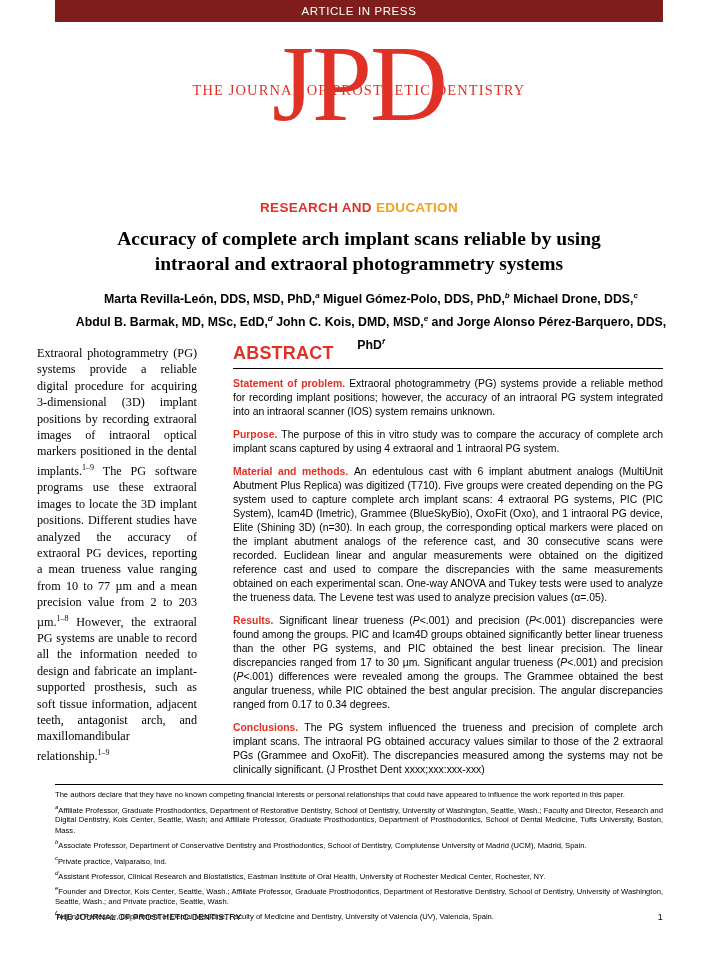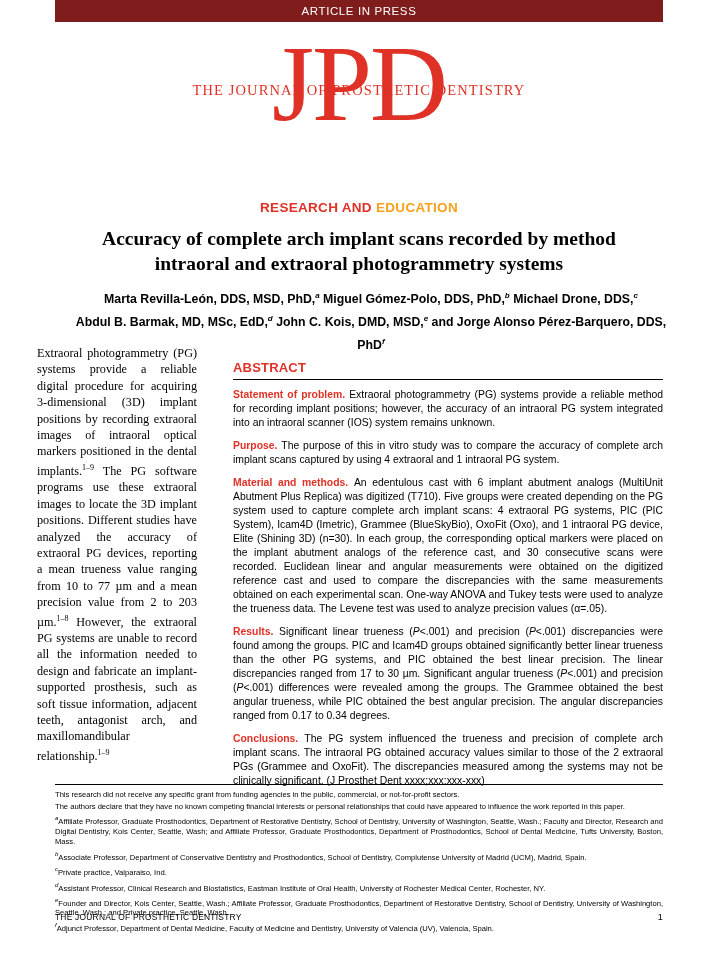--- a/index.html
+++ b/index.html
@@ -128,25 +128,25 @@
   }
   .col-left sup { font-size: 8px; vertical-align: super; }
 
   .col-right {
     position: absolute;
     left: 233px;
     top: 343px;
     width: 430px;
   }
   .abstract-head {
-    font-size: 13px;
+    font-size: 18px;
     font-weight: bold;
     color: #e03127;
     letter-spacing: 0.2px;
-    margin: 17px 0 4px 0;
+    margin: 0 0 4px 0;
   }
   .abstract-rule {
     border-top: 1px solid #000;
     margin-bottom: 8px;
   }
   .abs-par {
     font-size: 10.4px;
     line-height: 14px;
     text-align: justify;
     margin-bottom: 9px;
@@ -207,21 +207,21 @@
     <div class="jpd-logo">JPD</div>
     <div class="journal-name">THE JOURNAL OF PROSTHETIC DENTISTRY</div>
   </div>
 
   <div class="section-label">
     <span class="red">RESEARCH AND</span>
     <span class="orange">EDUCATION</span>
   </div>
 
   <div class="title">
-    <div>Accuracy of complete arch implant scans recorded by method</div>
+    <div>Accuracy of complete arch implant scans reliable by using</div>
     <div>intraoral and extraoral photogrammetry systems</div>
   </div>
 
   <div class="authors">
     <div>Marta Revilla-León, DDS, MSD, PhD,<sup>a</sup> Miguel Gómez-Polo, DDS, PhD,<sup>b</sup> Michael Drone, DDS,<sup>c</sup></div>
     <div>Abdul B. Barmak, MD, MSc, EdD,<sup>d</sup> John C. Kois, DMD, MSD,<sup>e</sup> and Jorge Alonso Pérez-Barquero, DDS, PhD<sup>f</sup></div>
   </div>
 
   <div class="col-left">Extraoral photogrammetry (PG) systems provide a reliable digital procedure for acquiring 3-dimensional (3D) implant positions by recording extraoral images of intraoral optical markers positioned in the dental implants.<sup>1–9</sup> The PG software programs use these extraoral images to locate the 3D implant positions. Different studies have analyzed the accuracy of extraoral PG devices, reporting a mean trueness value ranging from 10 to 77 µm and a mean precision value from 2 to 203 µm.<sup>1–8</sup> However, the extraoral PG systems are unable to record all the information needed to design and fabricate an implant-supported prosthesis, such as soft tissue information, adjacent teeth, antagonist arch, and maxillomandibular relationship.<sup>1–9</sup></div>
 
@@ -233,21 +233,20 @@
         <div class="abs-par"><span class="lead">Purpose. </span><span>The purpose of this in vitro study was to compare the accuracy of complete arch implant scans captured by using 4 extraoral and 1 intraoral PG system.</span></div>
         <div class="abs-par"><span class="lead">Material and methods. </span><span>An edentulous cast with 6 implant abutment analogs (MultiUnit Abutment Plus Replica) was digitized (T710). Five groups were created depending on the PG system used to capture complete arch implant scans: 4 extraoral PG systems, PIC (PIC System), Icam4D (Imetric), Grammee (BlueSkyBio), OxoFit (Oxo), and 1 intraoral PG device, Elite (Shining 3D) (n=30). In each group, the corresponding optical markers were placed on the implant abutment analogs of the reference cast, and 30 consecutive scans were recorded. Euclidean linear and angular measurements were obtained on the digitized reference cast and used to compare the discrepancies with the same measurements obtained on each experimental scan. One-way ANOVA and Tukey tests were used to analyze the trueness data. The Levene test was used to analyze precision values (α=.05).</span></div>
         <div class="abs-par"><span class="lead">Results. </span><span>Significant linear trueness (<i>P</i>&lt;.001) and precision (<i>P</i>&lt;.001) discrepancies were found among the groups. PIC and Icam4D groups obtained significantly better linear trueness than the other PG systems, and PIC obtained the best linear precision. The linear discrepancies ranged from 17 to 30 µm. Significant angular trueness (<i>P</i>&lt;.001) and precision (<i>P</i>&lt;.001) differences were revealed among the groups. The Grammee obtained the best angular trueness, while PIC obtained the best angular precision. The angular discrepancies ranged from 0.17 to 0.34 degrees.</span></div>
         <div class="abs-par"><span class="lead">Conclusions. </span><span>The PG system influenced the trueness and precision of complete arch implant scans. The intraoral PG obtained accuracy values similar to those of the 2 extraoral PGs (Grammee and OxoFit). The discrepancies measured among the systems may not be clinically significant. (J Prosthet Dent xxxx;xxx:xxx-xxx)</span></div>
       </div>
   </div>
 
   <div class="footnotes">
     <div class="footnote-rule"></div>
     <div id="footnotes-list">
-        <p>This research did not receive any specific grant from funding agencies in the public, commercial, or not-for-profit sectors.</p>
         <p>The authors declare that they have no known competing financial interests or personal relationships that could have appeared to influence the work reported in this paper.</p>
         <p><sup>a</sup>Affiliate Professor, Graduate Prosthodontics, Department of Restorative Dentistry, School of Dentistry, University of Washington, Seattle, Wash.; Faculty and Director, Research and Digital Dentistry, Kois Center, Seattle, Wash; and Affiliate Professor, Graduate Prosthodontics, Department of Prosthodontics, School of Dental Medicine, Tufts University, Boston, Mass.</p>
         <p><sup>b</sup>Associate Professor, Department of Conservative Dentistry and Prosthodontics, School of Dentistry, Complutense University of Madrid (UCM), Madrid, Spain.</p>
         <p><sup>c</sup>Private practice, Valparaiso, Ind.</p>
         <p><sup>d</sup>Assistant Professor, Clinical Research and Biostatistics, Eastman Institute of Oral Health, University of Rochester Medical Center, Rochester, NY.</p>
         <p><sup>e</sup>Founder and Director, Kois Center, Seattle, Wash.; Affiliate Professor, Graduate Prosthodontics, Department of Restorative Dentistry, School of Dentistry, University of Washington, Seattle, Wash.; and Private practice, Seattle, Wash.</p>
         <p><sup>f</sup>Adjunct Professor, Department of Dental Medicine, Faculty of Medicine and Dentistry, University of Valencia (UV), Valencia, Spain.</p>
       </div>
   </div>
 

